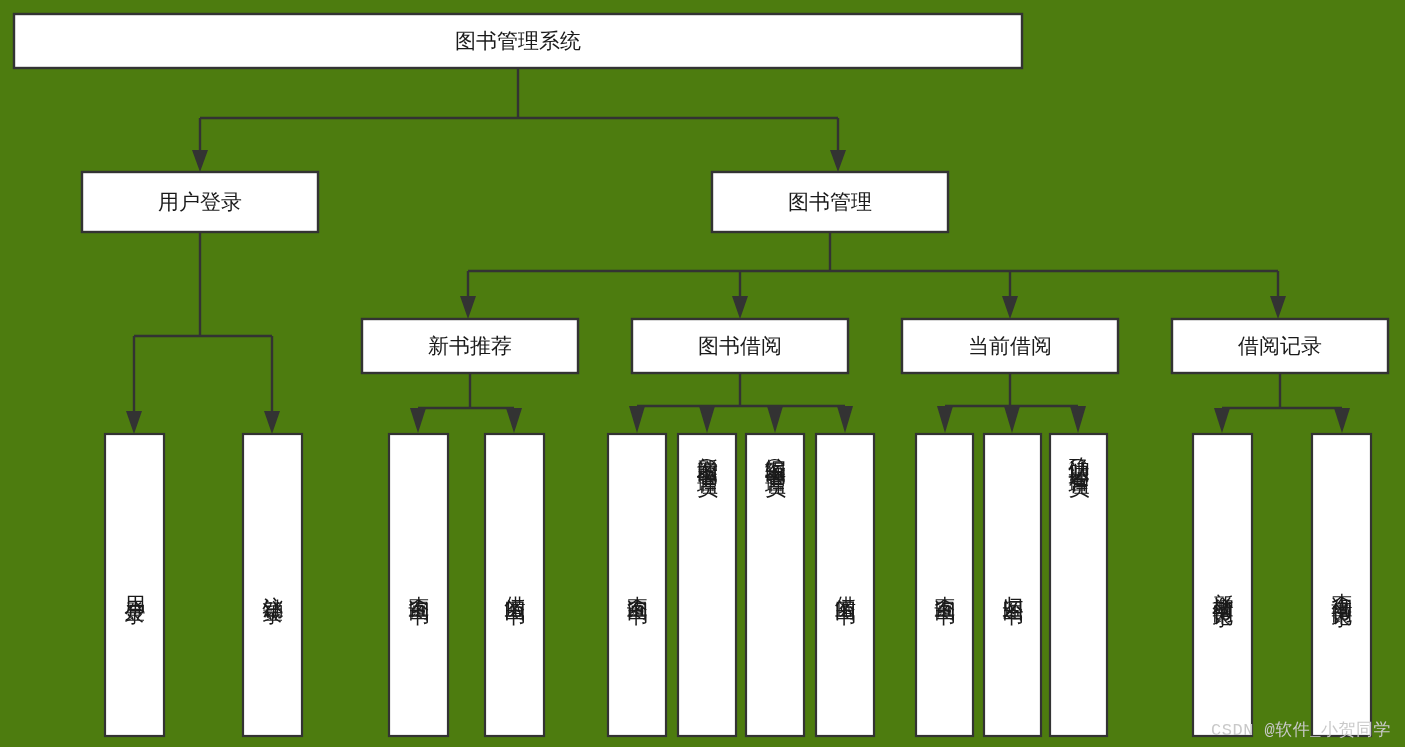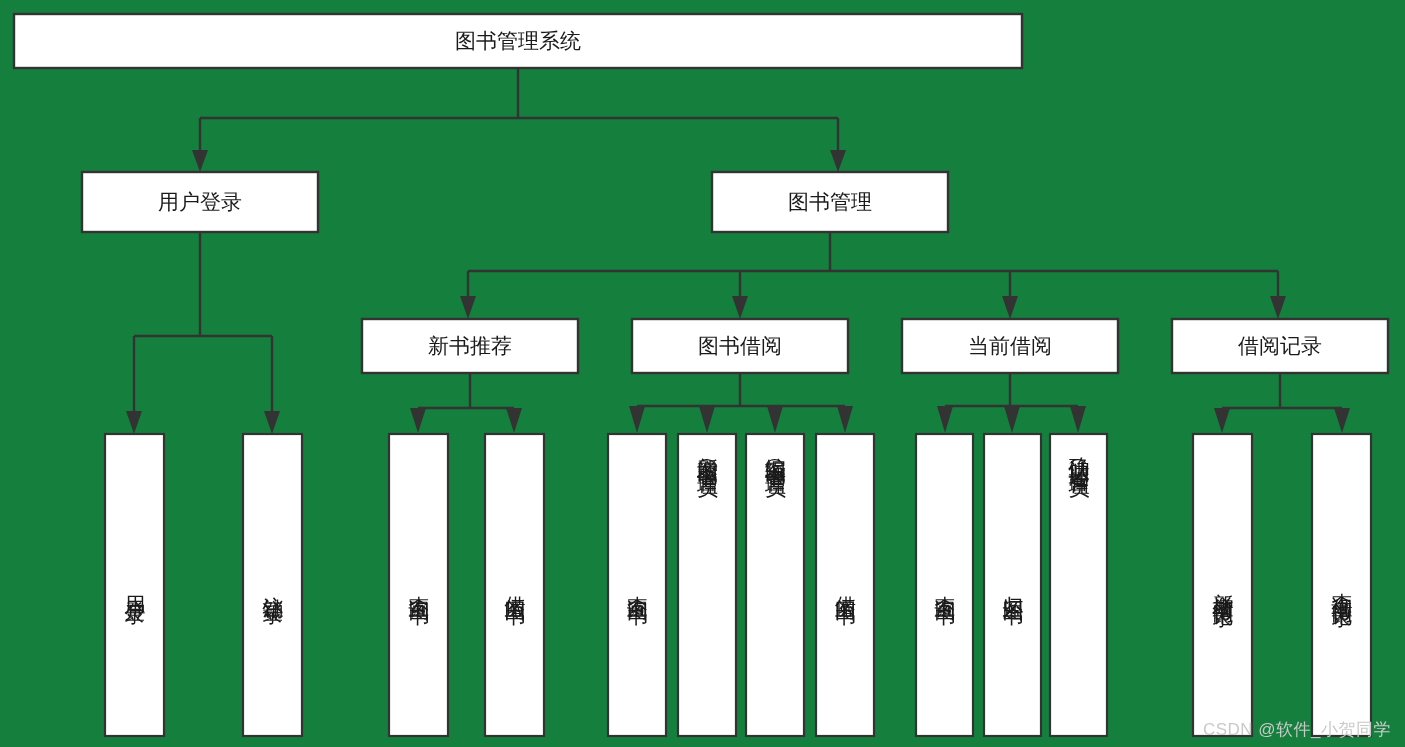--- a/index.html
+++ b/index.html
@@ -8,21 +8,21 @@
     padding: 0;
     background: #ffffff;
   }
   body {
     font-family: "DejaVu Sans", "Liberation Sans", sans-serif;
   }
   #diagram-root {
     position: relative;
     width: 1405px;
     height: 747px;
-    background: #15803d;
+    background: #4d7c0f;
     overflow: hidden;
   }
   svg.flow {
     position: absolute;
     top: 0;
     left: 0;
     width: 1405px;
     height: 747px;
   }
   .node-box {
@@ -70,21 +70,21 @@
     color: #1a1a1a;
     white-space: nowrap;
     text-align: center;
   }
   .watermark {
     position: absolute;
     right: 14px;
     bottom: 6px;
     color: #c9c9c9;
     font-size: 17px;
-    font-family: Liberation Sans, sans-serif;
+    font-family: Liberation Mono, monospace;
     letter-spacing: 0.5px;
     white-space: nowrap;
   }
 </style>
 </head>
 <body>
 
 <div id="diagram-root">
 
   <svg class="flow" viewBox="0 0 1405 747" xmlns="http://www.w3.org/2000/svg">

